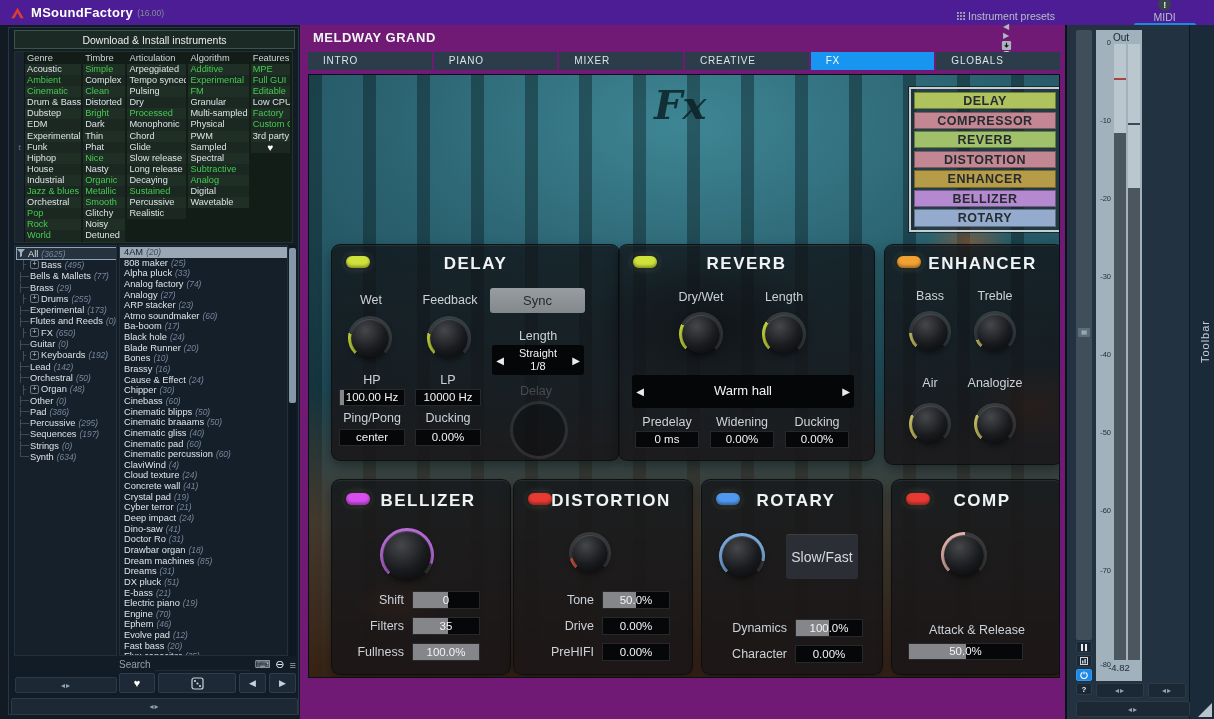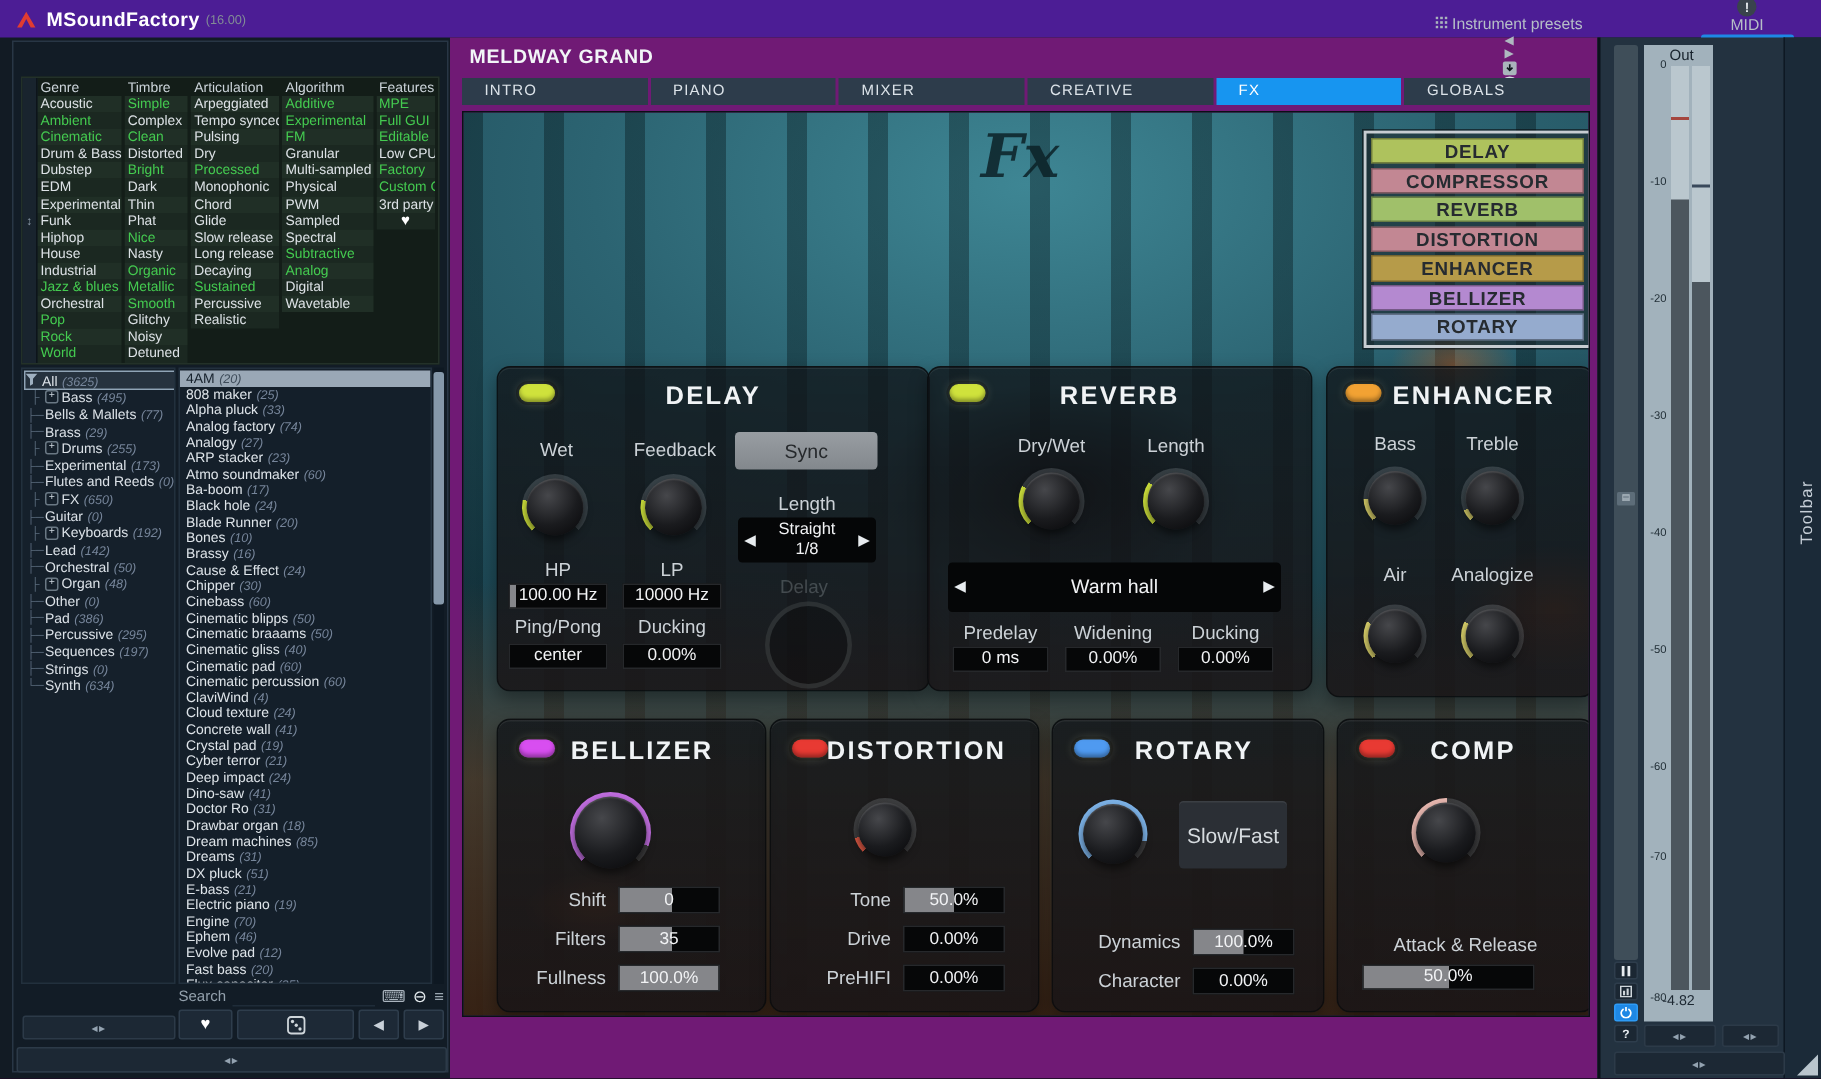--- a/index.html
+++ b/index.html
@@ -204,20 +204,21 @@
       <span class="pill-blue">Multi-core</span>
       <span class="tb-item">Settings</span>
       <span class="homeg">⌂</span>
       <span class="tb-item">Menu</span>
       <span class="tb-item tb-active">Active</span>
       <span class="circ">?</span>
     </div>
   </header>
 
   <aside id="sidebar">
+    <div id="install-btn">Download &amp; Install instruments</div>
 
     <div id="tagtable">
       <div id="tag-scroll">↕</div>
       <div class="tagcol" style="flex:0 0 21%">
         <div class="taghead">Genre</div>
         <div>
             <div class="tag">Acoustic</div>
             <div class="tag on">Ambient</div>
             <div class="tag on">Cinematic</div>
             <div class="tag">Drum &amp; Bass</div>

